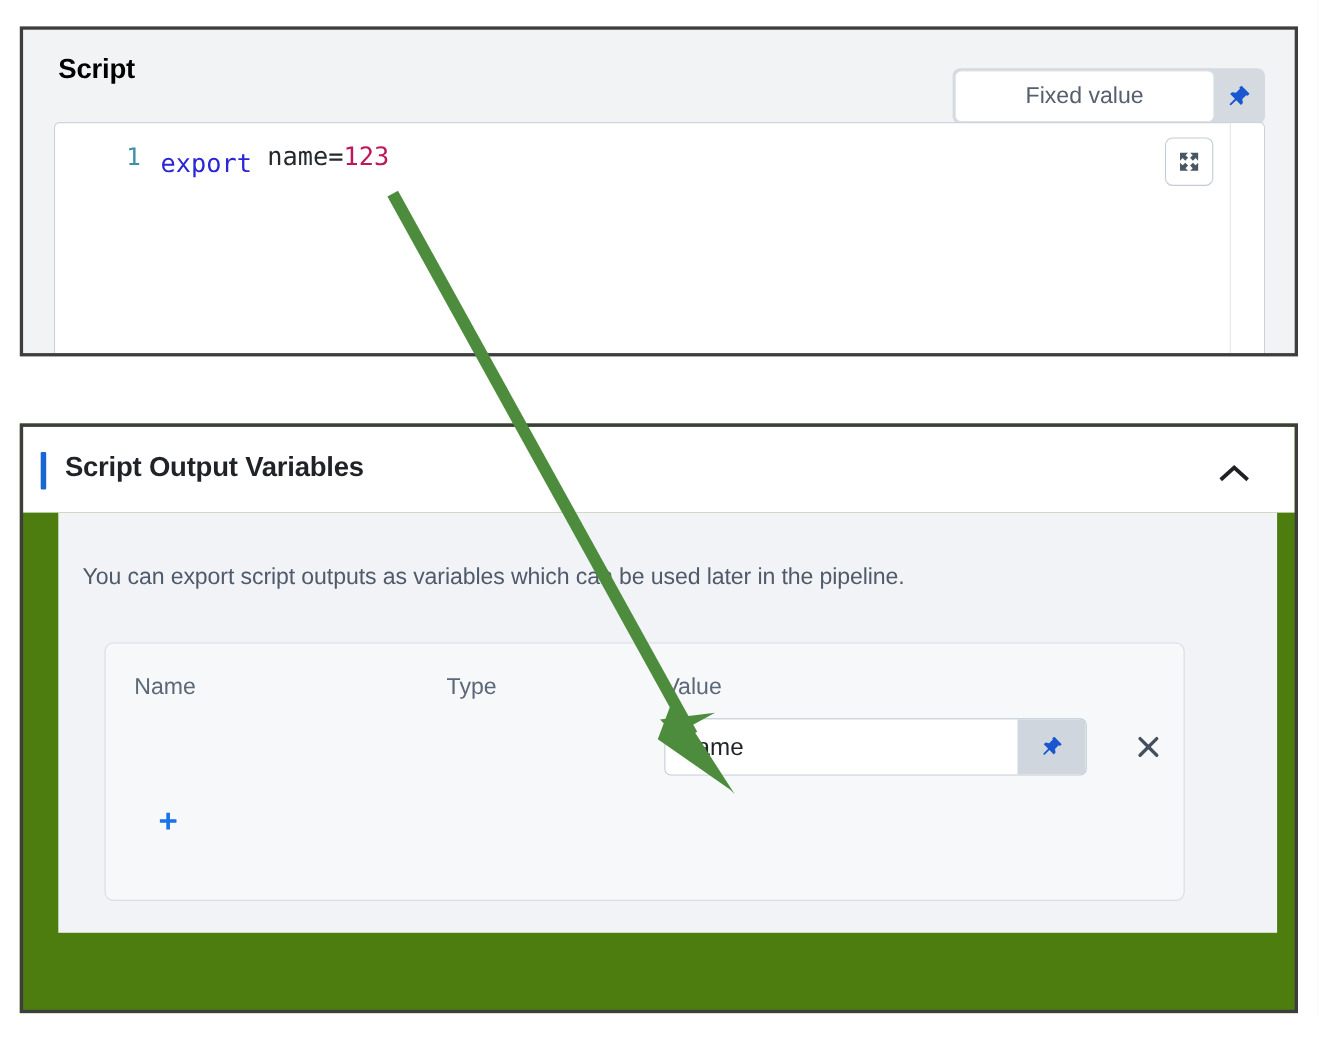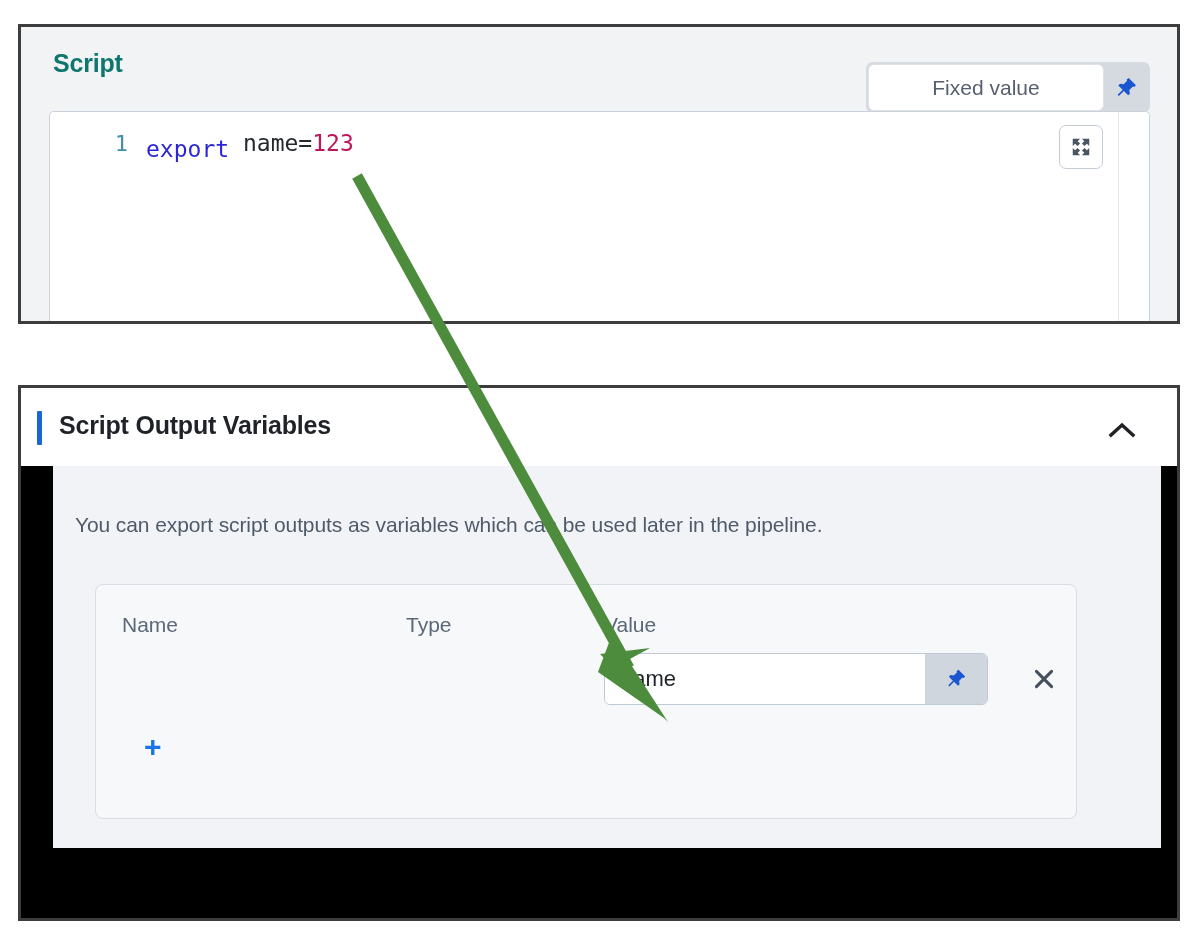--- a/index.html
+++ b/index.html
@@ -36,21 +36,21 @@
     left: 0; top: 0;
     width: 100%;
     height: 82px;
   }
   .script-title {
     position: absolute;
     left: 32px;
     top: 22px;
     font-size: 25px;
     font-weight: bold;
-    color: #0f766e;
+    color: #000000;
     letter-spacing: -0.2px;
   }
   .fixed-value-group {
     position: absolute;
     right: 27px;
     top: 19px;
     height: 51px;
     display: flex;
     align-items: stretch;
     background: #d5dae1;
@@ -146,21 +146,21 @@
     border-left: 1px solid #e2e6ea;
     cursor: pointer;
   }
 
   
   #output-panel {
     left: 18px;
     top: 385px;
     width: 1162px;
     height: 536px;
-    background: #000000;
+    background: #4d7c0f;
     overflow: hidden;
   }
   .sov-header {
     position: absolute;
     left: 0; top: 0;
     width: 100%;
     height: 78px;
     background: #ffffff;
   }
   .accent-bar {

